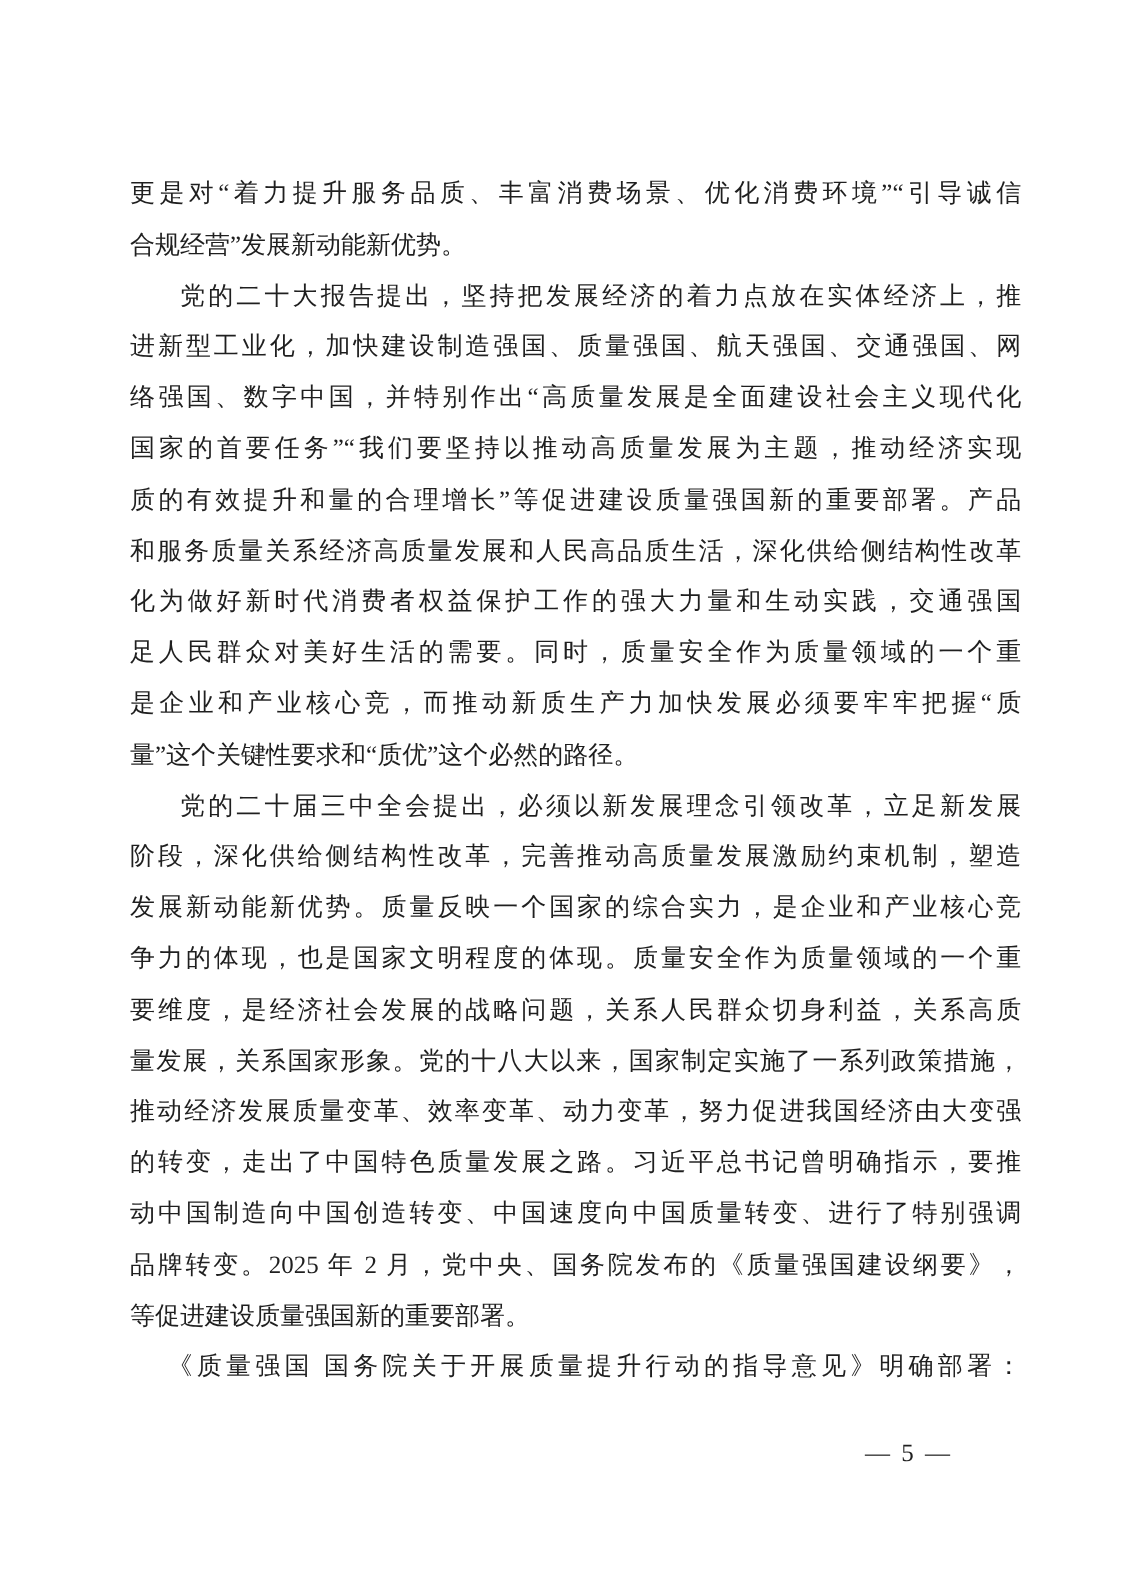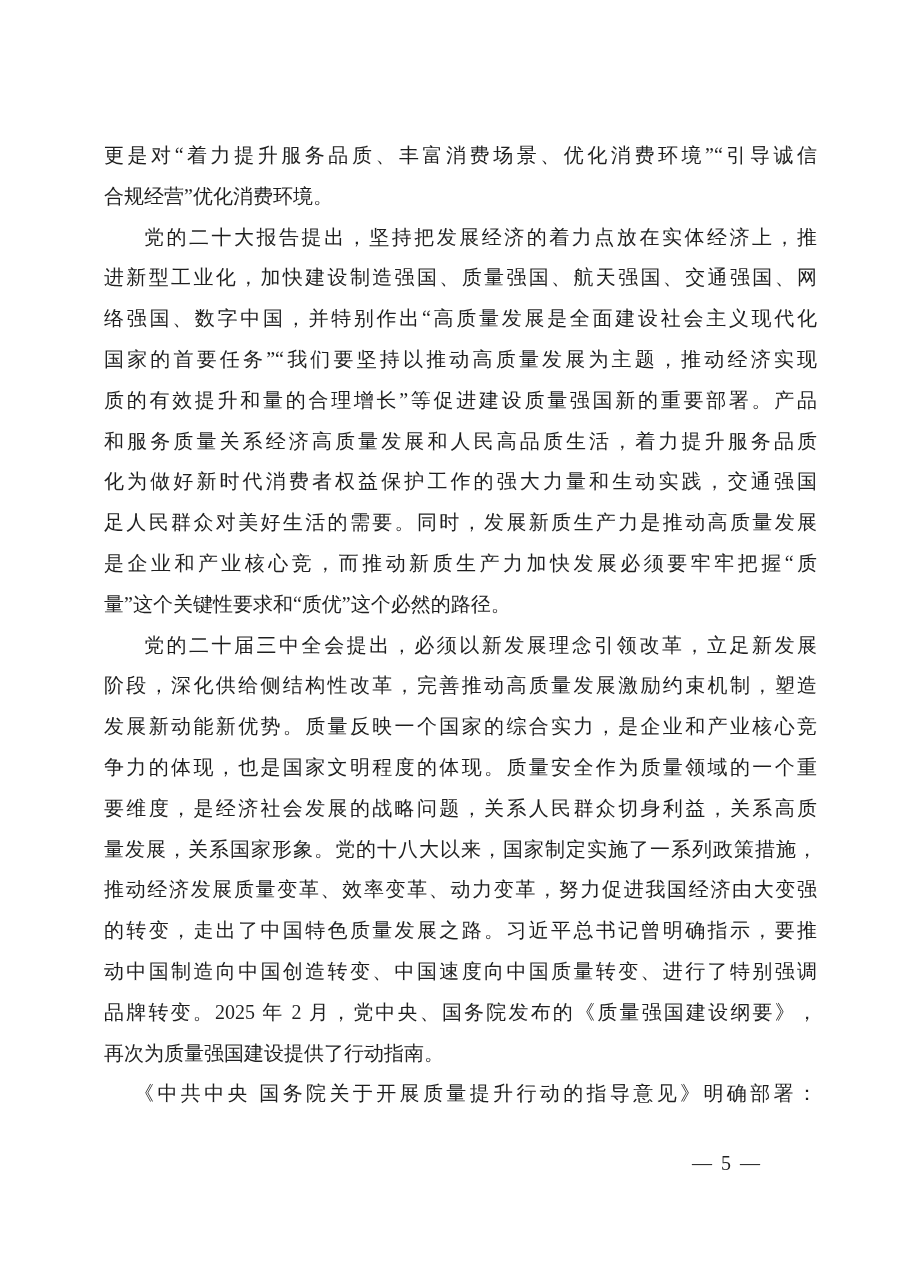--- a/index.html
+++ b/index.html
@@ -47,38 +47,38 @@
     color: #1f1f1f;
     letter-spacing: 2px;
   }
 </style>
 </head>
 <body>
 
 <div class="page">
   <div class="body-text">
       <div class="line fill">更是对“着力提升服务品质、丰富消费场景、优化消费环境”“引导诚信</div>
-      <div class="line">合规经营”优化消费环境。</div>
+      <div class="line">合规经营”发展新动能新优势。</div>
       <div class="line fill indent-2">党的二十大报告提出，坚持把发展经济的着力点放在实体经济上，推</div>
       <div class="line fill">进新型工业化，加快建设制造强国、质量强国、航天强国、交通强国、网</div>
       <div class="line fill">络强国、数字中国，并特别作出“高质量发展是全面建设社会主义现代化</div>
       <div class="line fill">国家的首要任务”“我们要坚持以推动高质量发展为主题，推动经济实现</div>
       <div class="line fill">质的有效提升和量的合理增长”等促进建设质量强国新的重要部署。产品</div>
-      <div class="line fill">和服务质量关系经济高质量发展和人民高品质生活，着力提升服务品质</div>
+      <div class="line fill">和服务质量关系经济高质量发展和人民高品质生活，深化供给侧结构性改革</div>
       <div class="line fill">化为做好新时代消费者权益保护工作的强大力量和生动实践，交通强国</div>
-      <div class="line fill">足人民群众对美好生活的需要。同时，发展新质生产力是推动高质量发展</div>
+      <div class="line fill">足人民群众对美好生活的需要。同时，质量安全作为质量领域的一个重</div>
       <div class="line fill">是企业和产业核心竞，而推动新质生产力加快发展必须要牢牢把握“质</div>
       <div class="line">量”这个关键性要求和“质优”这个必然的路径。</div>
       <div class="line fill indent-2">党的二十届三中全会提出，必须以新发展理念引领改革，立足新发展</div>
       <div class="line fill">阶段，深化供给侧结构性改革，完善推动高质量发展激励约束机制，塑造</div>
       <div class="line fill">发展新动能新优势。质量反映一个国家的综合实力，是企业和产业核心竞</div>
       <div class="line fill">争力的体现，也是国家文明程度的体现。质量安全作为质量领域的一个重</div>
       <div class="line fill">要维度，是经济社会发展的战略问题，关系人民群众切身利益，关系高质</div>
       <div class="line fill">量发展，关系国家形象。党的十八大以来，国家制定实施了一系列政策措施，</div>
       <div class="line fill">推动经济发展质量变革、效率变革、动力变革，努力促进我国经济由大变强</div>
       <div class="line fill">的转变，走出了中国特色质量发展之路。习近平总书记曾明确指示，要推</div>
       <div class="line fill">动中国制造向中国创造转变、中国速度向中国质量转变、进行了特别强调</div>
       <div class="line fill">品牌转变。2025 年 2 月，党中央、国务院发布的《质量强国建设纲要》，</div>
-      <div class="line">再次为质量强国建设提供了行动指南。</div>
-      <div class="line fill indent-15">《中共中央 国务院关于开展质量提升行动的指导意见》明确部署：</div>
+      <div class="line">等促进建设质量强国新的重要部署。</div>
+      <div class="line fill indent-15">《质量强国 国务院关于开展质量提升行动的指导意见》明确部署：</div>
     </div>
   <div class="page-number">— 5 —</div>
 </div>
 
 </body></html>

